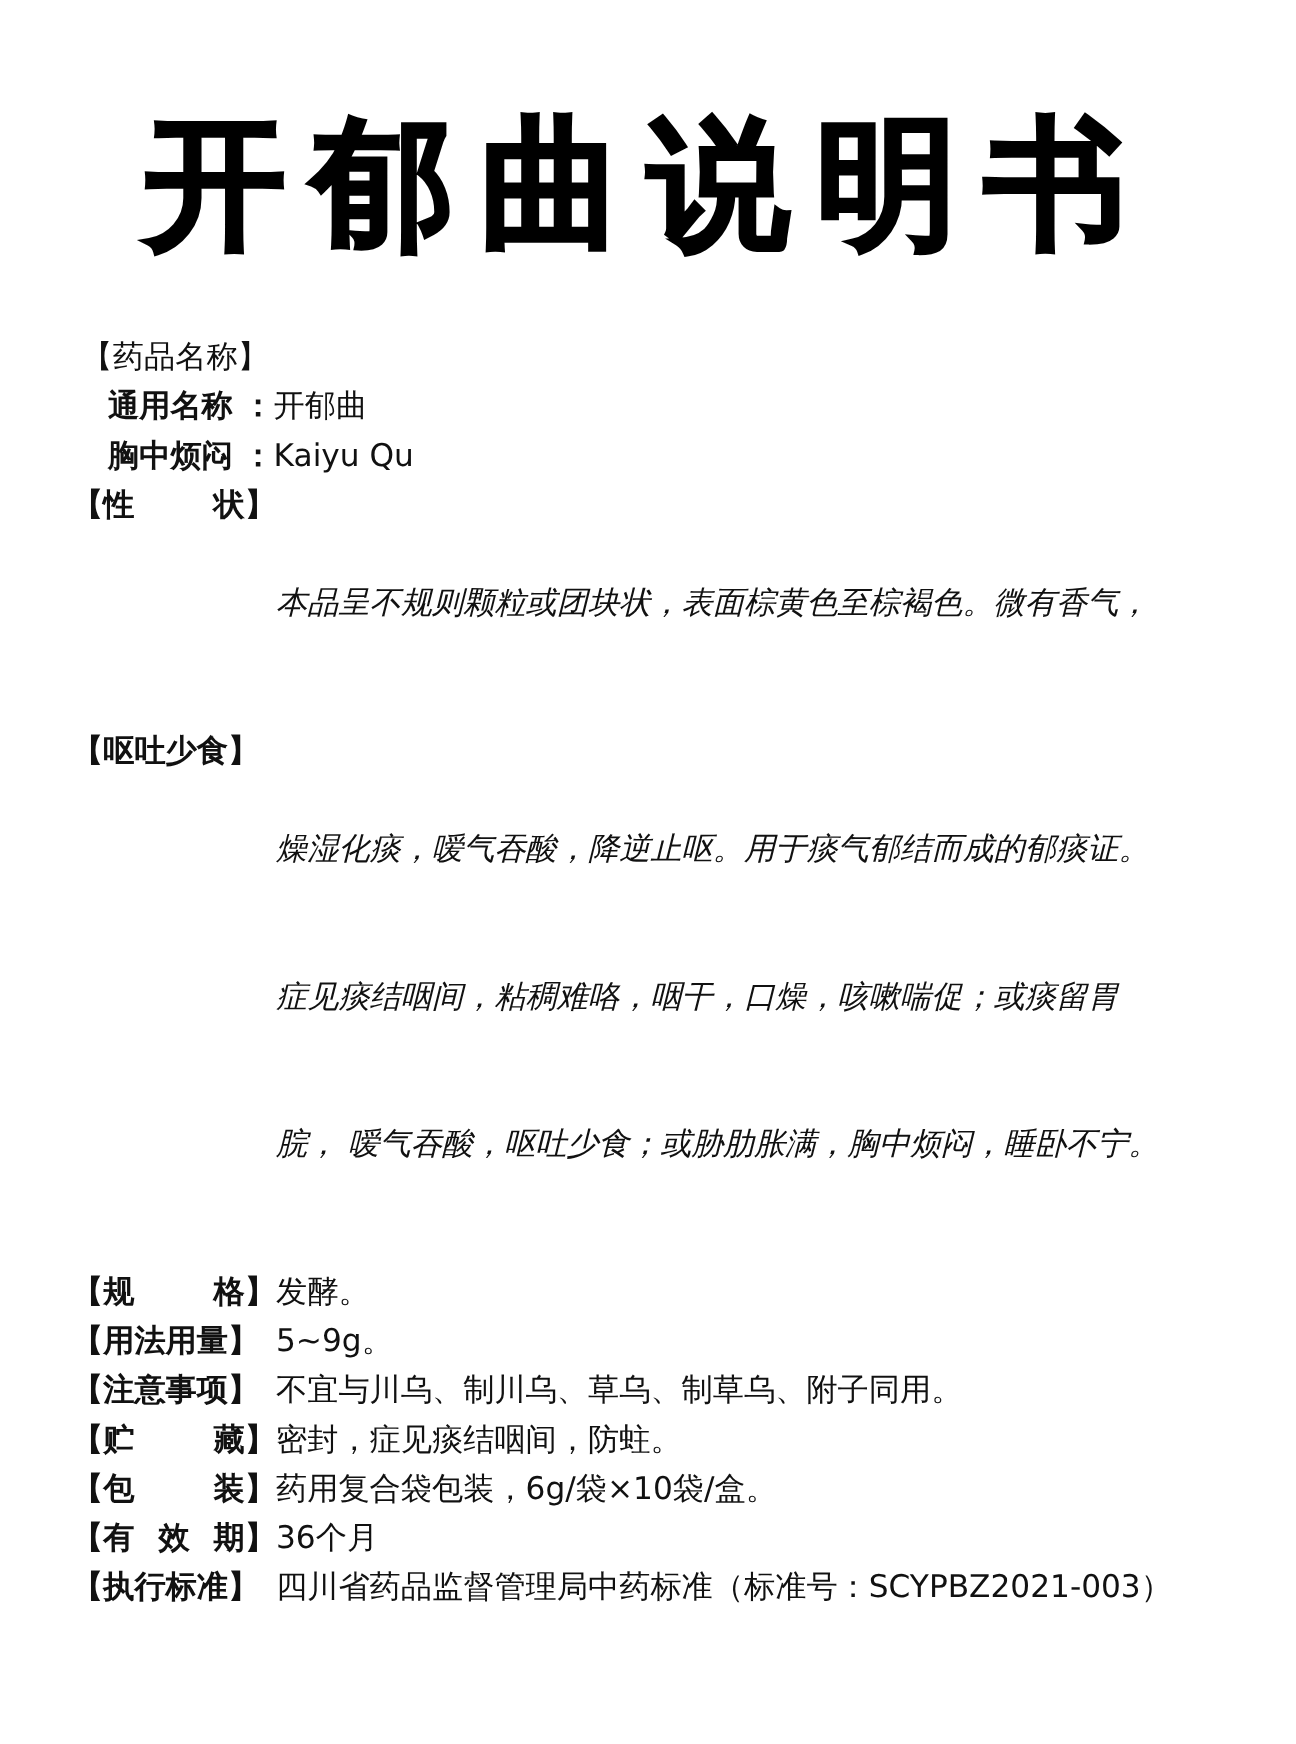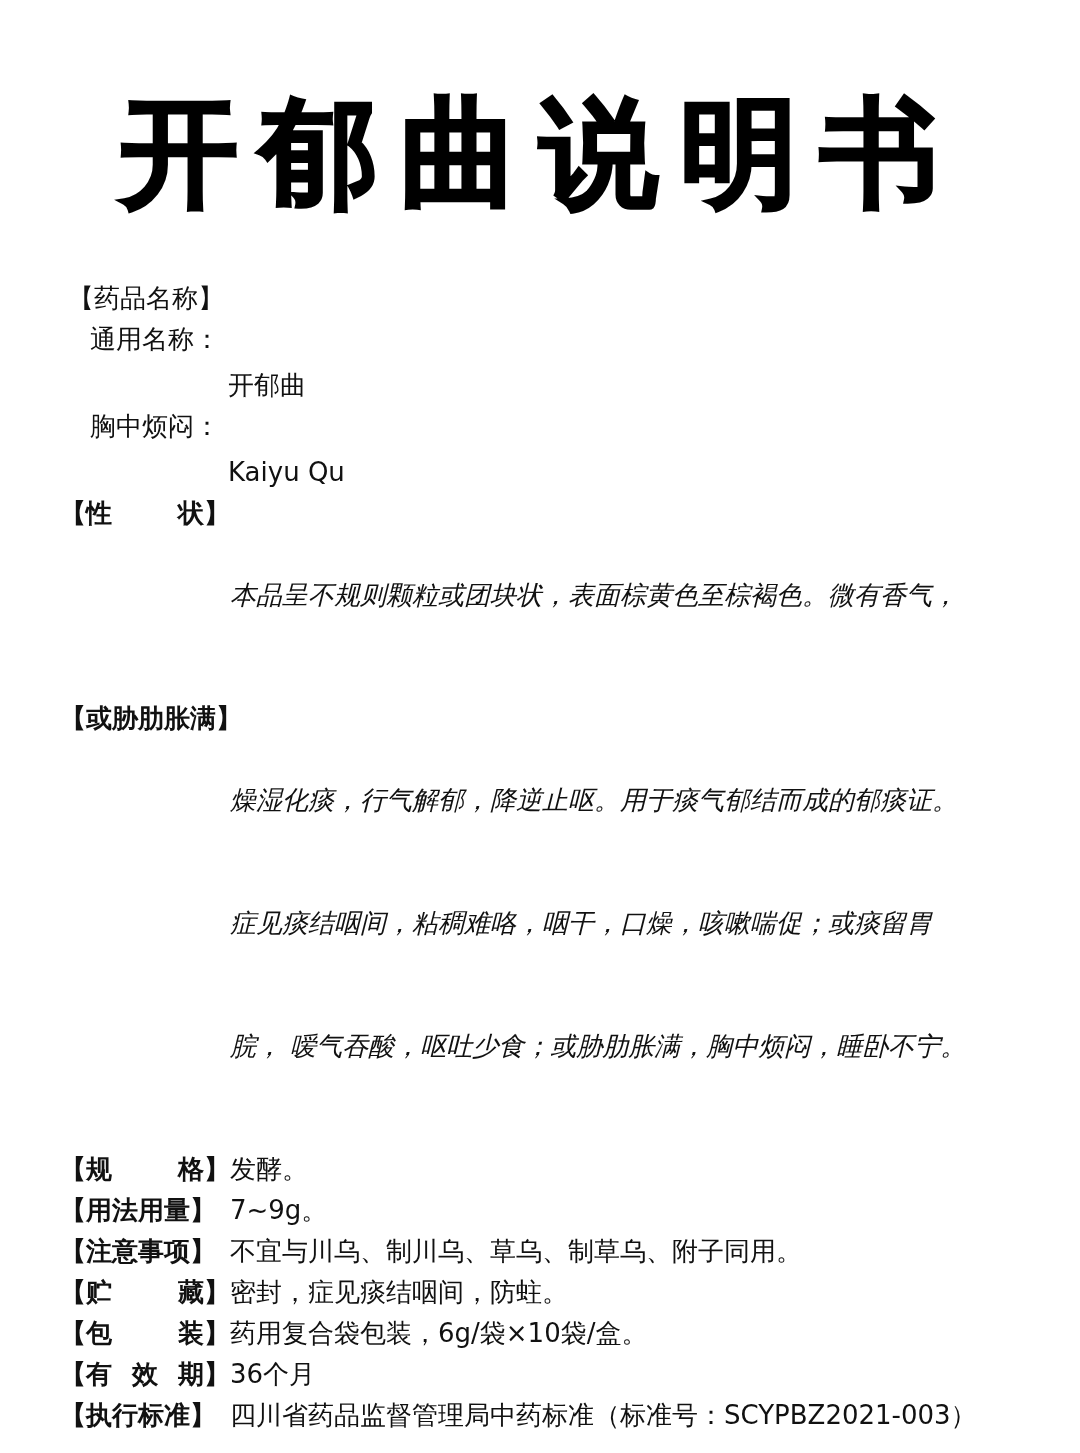--- a/index.html
+++ b/index.html
@@ -55,23 +55,25 @@
     white-space: pre-wrap;
   }
   .sub {
     display: flex;
     padding-left: 22px;
   }
   .sub .k {
     flex: 0 0 auto;
     width: 138px;
     display: flex;
+    justify-content: space-between;
     white-space: nowrap;
+    font-weight: bold;
   }
-  .sub .v { white-space: nowrap; margin-top: 46px; }
+  .sub .v { white-space: nowrap; }
   .heading { font-weight: normal; }
   .multi .value div { white-space: nowrap; font-style: italic; }
 </style>
 </head>
 <body>
 
 <div class="title">开郁曲说明书</div>
 
 <div class="content">
 
@@ -96,42 +98,42 @@
         <span class="lb">【性</span>
         <span>状】</span>
       </span>
     <span class="value">
       <div>本品呈不规则颗粒或团块状，表面棕黄色至棕褐色。微有香气，</div>
     </span>
   </div>
 
   <div class="row multi">
     <span class="label">
-        <span class="lb">【或胁肋胀满】</span>
+        <span class="lb">【呕吐少食】</span>
       </span>
     <span class="value">
-      <div>燥湿化痰，行气解郁，降逆止呕。用于痰气郁结而成的郁痰证。</div>
+      <div>燥湿化痰，嗳气吞酸，降逆止呕。用于痰气郁结而成的郁痰证。</div>
       <div>症见痰结咽间，粘稠难咯，咽干，口燥，咳嗽喘促；或痰留胃</div>
       <div>脘， 嗳气吞酸，呕吐少食；或胁肋胀满，胸中烦闷，睡卧不宁。</div>
     </span>
   </div>
 
   <div class="row">
     <span class="label">
         <span class="lb">【规</span>
         <span>格】</span>
       </span>
     <span class="value">发酵。</span>
   </div>
 
   <div class="row">
     <span class="label">
         <span class="lb">【用法用量】</span>
       </span>
-    <span class="value">7~9g。</span>
+    <span class="value">5~9g。</span>
   </div>
 
   <div class="row">
     <span class="label">
         <span class="lb">【注意事项】</span>
       </span>
     <span class="value">不宜与川乌、制川乌、草乌、制草乌、附子同用。</span>
   </div>
 
   <div class="row">

